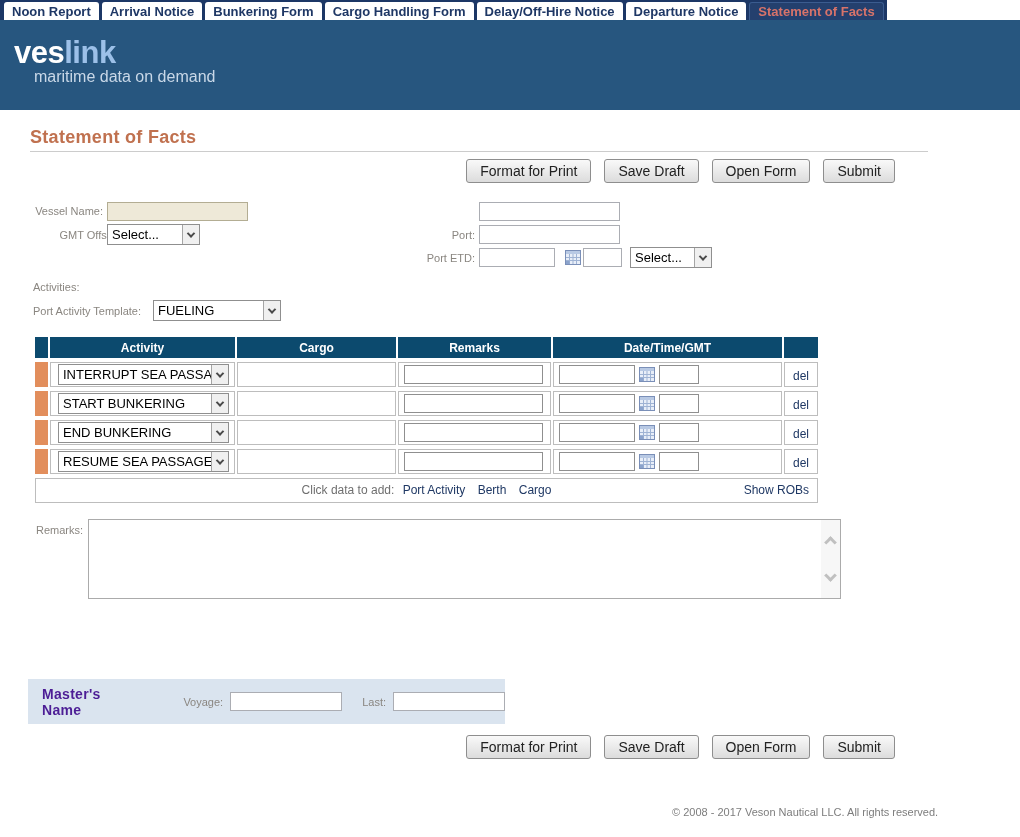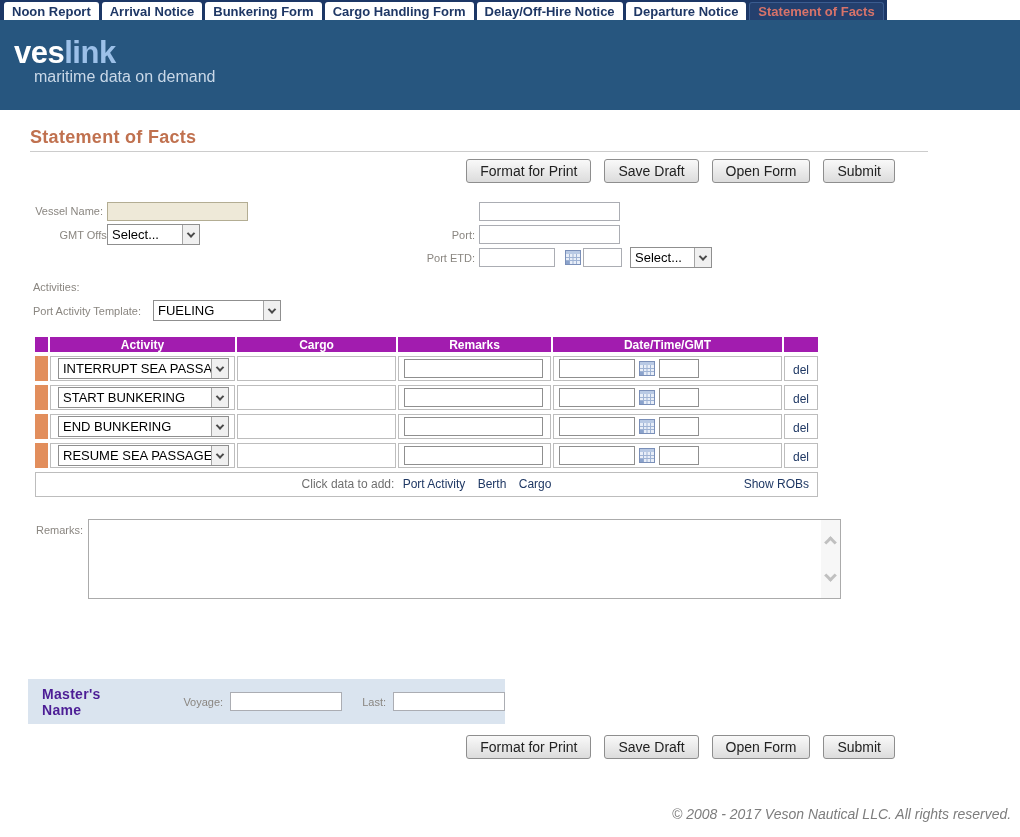--- a/index.html
+++ b/index.html
@@ -41,21 +41,21 @@
   .sel.abs { position:absolute; }
   .sel-text { flex:1; font-size:13px; color:#000; padding:2px 2px 0 4px; overflow:hidden; white-space:nowrap; }
   .sel-btn { width:17px; border-left:1px solid #a5a5a5; background:#f0f0f0;
              display:flex; align-items:center; justify-content:center; flex:0 0 17px; }
   .chev { width:6px; height:6px; border-right:2px solid #4a4a4a; border-bottom:2px solid #4a4a4a;
           transform:rotate(45deg) translate(-1px,-1px); }
 
   
   .acts { position:absolute; left:33px; top:333px; width:787px; table-layout:fixed;
           border-collapse:separate; border-spacing:2px 4px; }
-  .acts th { background:#a21caf; color:#fff; font-size:12px; font-weight:bold; height:15px; padding:0; }
+  .acts th { background:#0c4a6e; color:#fff; font-size:12px; font-weight:bold; height:21px; padding:0; }
   .acts td.cell { background:#fff; border:1px solid #bdbdbd; height:25px; padding:0 5px; vertical-align:middle; }
   .acts td.marker { background:#e28e5c; padding:0; }
   .act-cell { padding:0 5px 0 7px !important; }
   .cell-inp { border:1px solid #8f8f8f; height:19px; font-family:inherit; font-size:12px; padding:0 3px; background:#fff; }
   .rem-inp { width:139px; }
   .date-inp { width:76px; }
   .time-inp { width:40px; }
   .cal { vertical-align:middle; margin:0 4px; cursor:pointer; }
   .del-cell { text-align:center; }
   .del-cell a { color:#1f3864; font-size:12px; text-decoration:none; }
@@ -74,21 +74,21 @@
   .schev.down { transform:rotate(45deg); }
 
   
   .master { position:absolute; left:28px; top:679px; width:477px; height:45px;
             background:#dae4ef; display:flex; align-items:center; }
   .master-title { margin-left:14px; font-size:14px; font-weight:bold; color:#4c1d95; letter-spacing:0.3px; }
   .m-lbl { font-size:11px; color:#8a8680; margin-left:42px; margin-right:7px; }
   .m-lbl.second { margin-left:20px; }
   .m-inp { width:112px; height:19px; border:1px solid #abadb3; font-family:inherit; font-size:12px; padding:0 3px; }
 
-  .copyright { position:absolute; left:672px; top:806px; font-size:14px; color:#7d7d7d;font-style:italic; }
+  .copyright { position:absolute; left:672px; top:806px; font-size:11px; color:#7d7d7d; }
 </style>
 </head>
 <body>
 
 <div class="page">
 
   <div class="tabstrip">
     <div class="tab">Noon Report</div>
     <div class="tab">Arrival Notice</div>
     <div class="tab">Bunkering Form</div>

